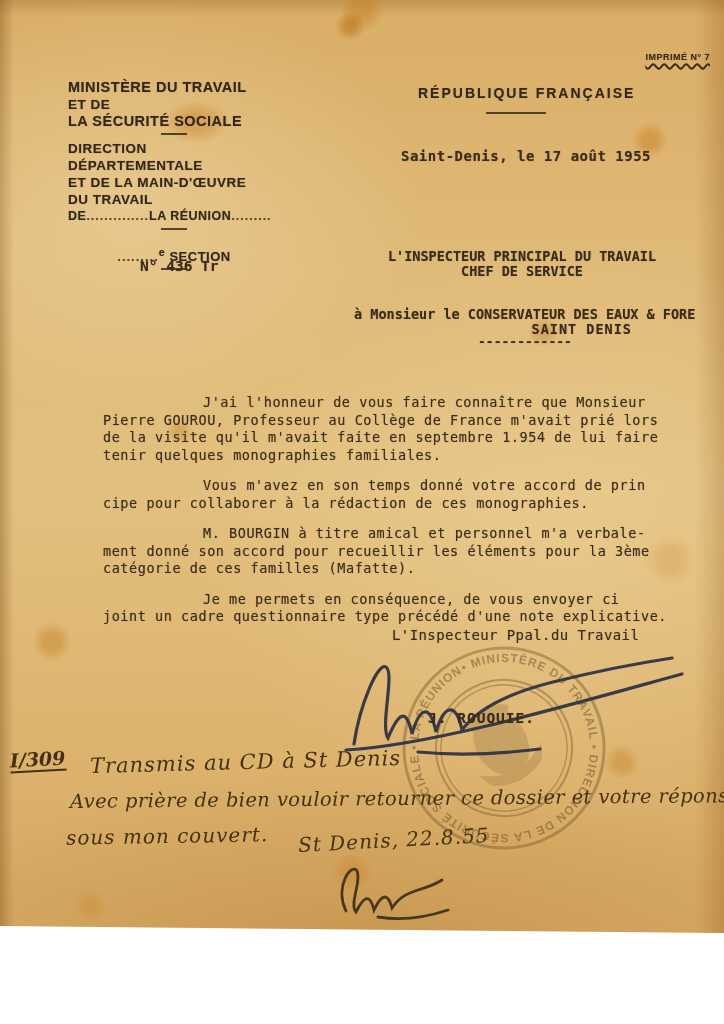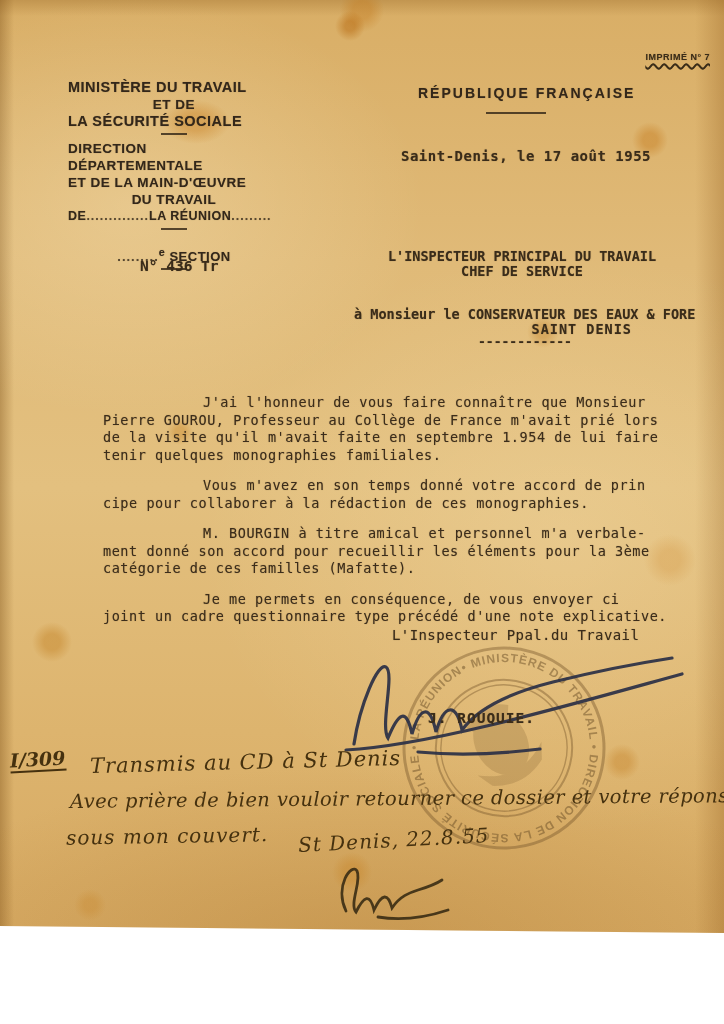--- a/index.html
+++ b/index.html
@@ -31,21 +31,21 @@
   }
   .typed{font-family:"DejaVu Sans Mono",monospace;color:#3a2c1a;text-shadow:0 0 1px rgba(58,44,26,.45);}
   .print{font-family:"Liberation Sans",sans-serif;font-weight:bold;color:#33271a;text-shadow:0 0 1px rgba(51,39,26,.4);}
   .hand{font-family:"DejaVu Serif",serif;font-style:italic;color:#45310f;}
   .abs{position:absolute;}
 
   
   .letterhead{left:68px;top:35px;width:212px;line-height:17px;letter-spacing:.5px;margin-top:44px;}
   .lh-big{font-size:14.5px;}
   .lh-mid{font-size:13.5px;}
-  .lh-c{text-align:center;}
+  .lh-c{}
   .rule{border-top:2px solid #3a2c1a;width:26px;margin:3px auto 5px auto;opacity:.85;}
   .lh-de{font-size:12.5px;white-space:nowrap;}
   .dots{letter-spacing:1px;opacity:.8;}
   .lh-section{font-size:13px;text-align:center;margin-top:14px;}
 
   .imprint{right:14px;top:52px;font-size:9px;letter-spacing:.5px;color:#3a2c18;
     text-decoration:underline wavy 1.5px;text-underline-offset:3px;}
   .republique{left:418px;top:85px;font-size:14px;letter-spacing:2px;}
   .rep-rule{left:486px;top:112px;width:60px;border-top:2px solid #3a2c1a;opacity:.85;}
   .dateline{left:401px;top:148px;font-size:14px;font-weight:bold;letter-spacing:.5px;}

